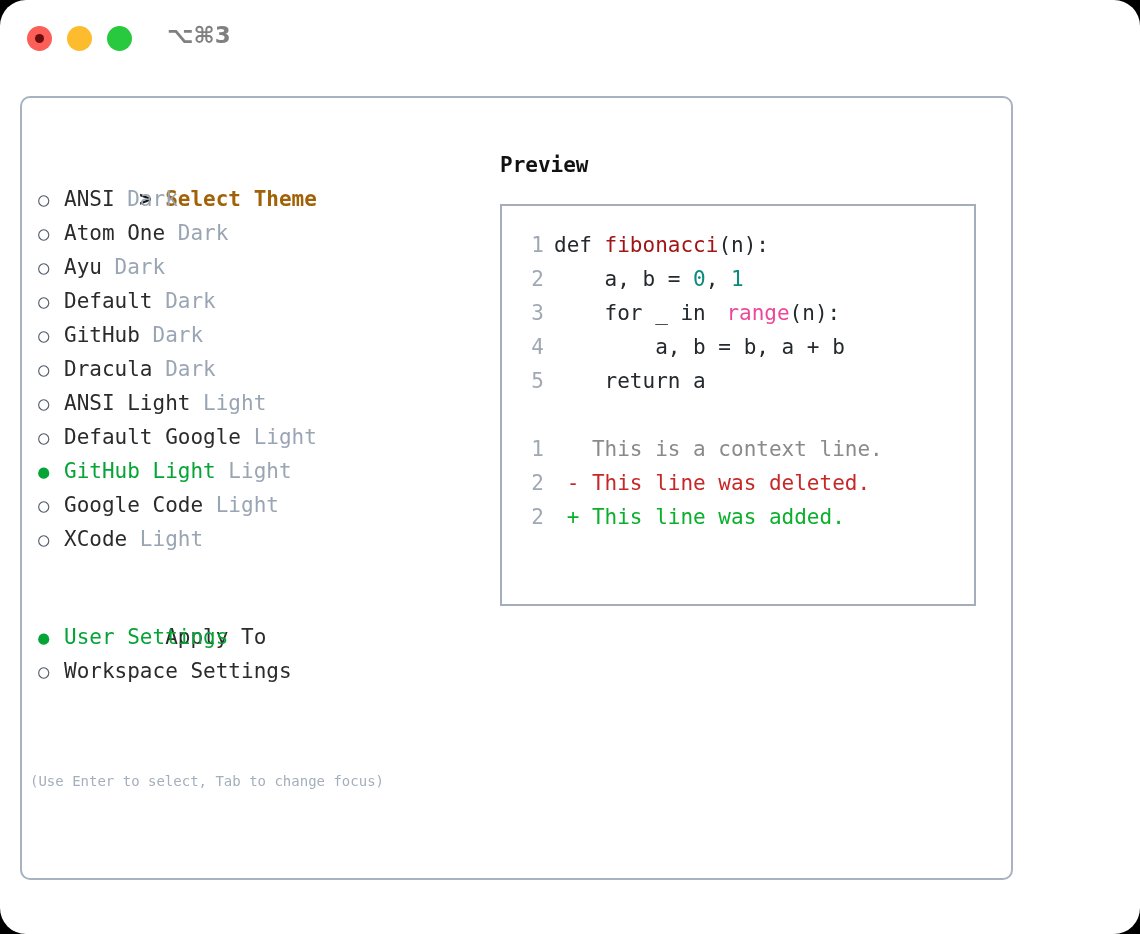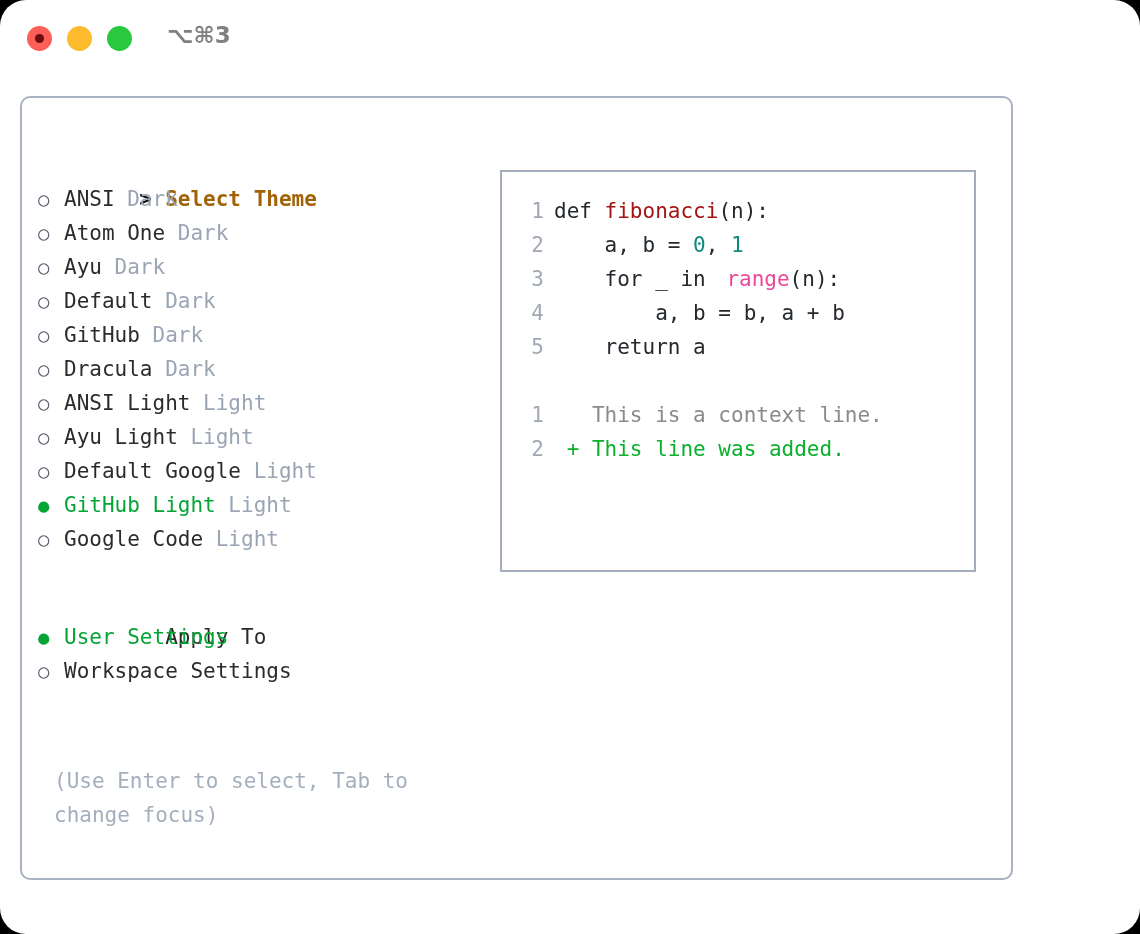--- a/index.html
+++ b/index.html
@@ -117,24 +117,24 @@
   .row.selected .label  { color: #05a436; }
 
   .row.section-title {
     margin-top: 30px;
   }
   .row.section-title .label { color: #2b2b2b; }
   .spacer-30 { height: 30px; }
 
   #hint {
     position: absolute;
-    left: 32px;
+    left: 8px;
     top: 666px;
     width: 420px;
-    font-size: 21px;
+    font-size: 14px;
     line-height: 34px;
     color: #a4afbd;
     white-space: normal;
   }
 
   
   #right-col {
     position: absolute;
     left: 478px;
     top: 50px;
@@ -203,51 +203,53 @@
       </div>
 
       <div id="theme-list">
           <div class="row"><span class="bullet">○</span><span class="label">ANSI</span><span class="tag"> Dark</span></div>
           <div class="row"><span class="bullet">○</span><span class="label">Atom One</span><span class="tag"> Dark</span></div>
           <div class="row"><span class="bullet">○</span><span class="label">Ayu</span><span class="tag"> Dark</span></div>
           <div class="row"><span class="bullet">○</span><span class="label">Default</span><span class="tag"> Dark</span></div>
           <div class="row"><span class="bullet">○</span><span class="label">GitHub</span><span class="tag"> Dark</span></div>
           <div class="row"><span class="bullet">○</span><span class="label">Dracula</span><span class="tag"> Dark</span></div>
           <div class="row"><span class="bullet">○</span><span class="label">ANSI Light</span><span class="tag"> Light</span></div>
-          <div class="row"><span class="bullet">○</span><span class="label">Ayu Light</span><span class="tag"> Light</span></div>
           <div class="row"><span class="bullet">○</span><span class="label">Default Google</span><span class="tag"> Light</span></div>
           <div class="row selected"><span class="bullet">●</span><span class="label">GitHub Light</span><span class="tag"> Light</span></div>
           <div class="row"><span class="bullet">○</span><span class="label">Google Code</span><span class="tag"> Light</span></div>
+          <div class="row"><span class="bullet">○</span><span class="label">XCode</span><span class="tag"> Light</span></div>
         </div>
 
       <div class="spacer-30"></div>
 
       <div class="row section-title" style="margin-top:0">
         <span class="bullet blank">○</span><span class="label">Apply To</span>
       </div>
 
       <div id="apply-list">
           <div class="row selected"><span class="bullet">●</span><span class="label">User Settings</span></div>
           <div class="row"><span class="bullet">○</span><span class="label">Workspace Settings</span></div>
         </div>
     </div>
 
     <div id="hint">(Use Enter to select, Tab to change focus)</div>
 
     <div id="right-col">
+      <div id="preview-title">Preview</div>
       <div id="preview-box">
         <div id="code-block">
             <div class="code-line"><span class="lnum">1</span><span class="tok-def">def </span><span class="tok-fn">fibonacci</span><span class="tok-plain">(n):</span></div>
             <div class="code-line"><span class="lnum">2</span><span class="tok-plain">    a, b = </span><span class="tok-num">0</span><span class="tok-plain">, </span><span class="tok-num">1</span></div>
             <div class="code-line"><span class="lnum">3</span><span class="tok-plain">    for _ in </span><span class="tok-builtin">range</span><span class="tok-plain">(n):</span></div>
             <div class="code-line"><span class="lnum">4</span><span class="tok-plain">        a, b = b, a + b</span></div>
             <div class="code-line"><span class="lnum">5</span><span class="tok-plain">    return a</span></div>
           </div>
         <div class="code-gap"></div>
         <div id="diff-block">
             <div class="code-line"><span class="lnum">1</span><span class="diff-ctx">   </span><span class="diff-ctx">This is a context line.</span></div>
+            <div class="code-line"><span class="lnum">2</span><span class="diff-del"> - </span><span class="diff-del">This line was deleted.</span></div>
             <div class="code-line"><span class="lnum">2</span><span class="diff-add"> + </span><span class="diff-add">This line was added.</span></div>
           </div>
       </div>
     </div>
 
   </div>
 </div>
 
 </body></html>

